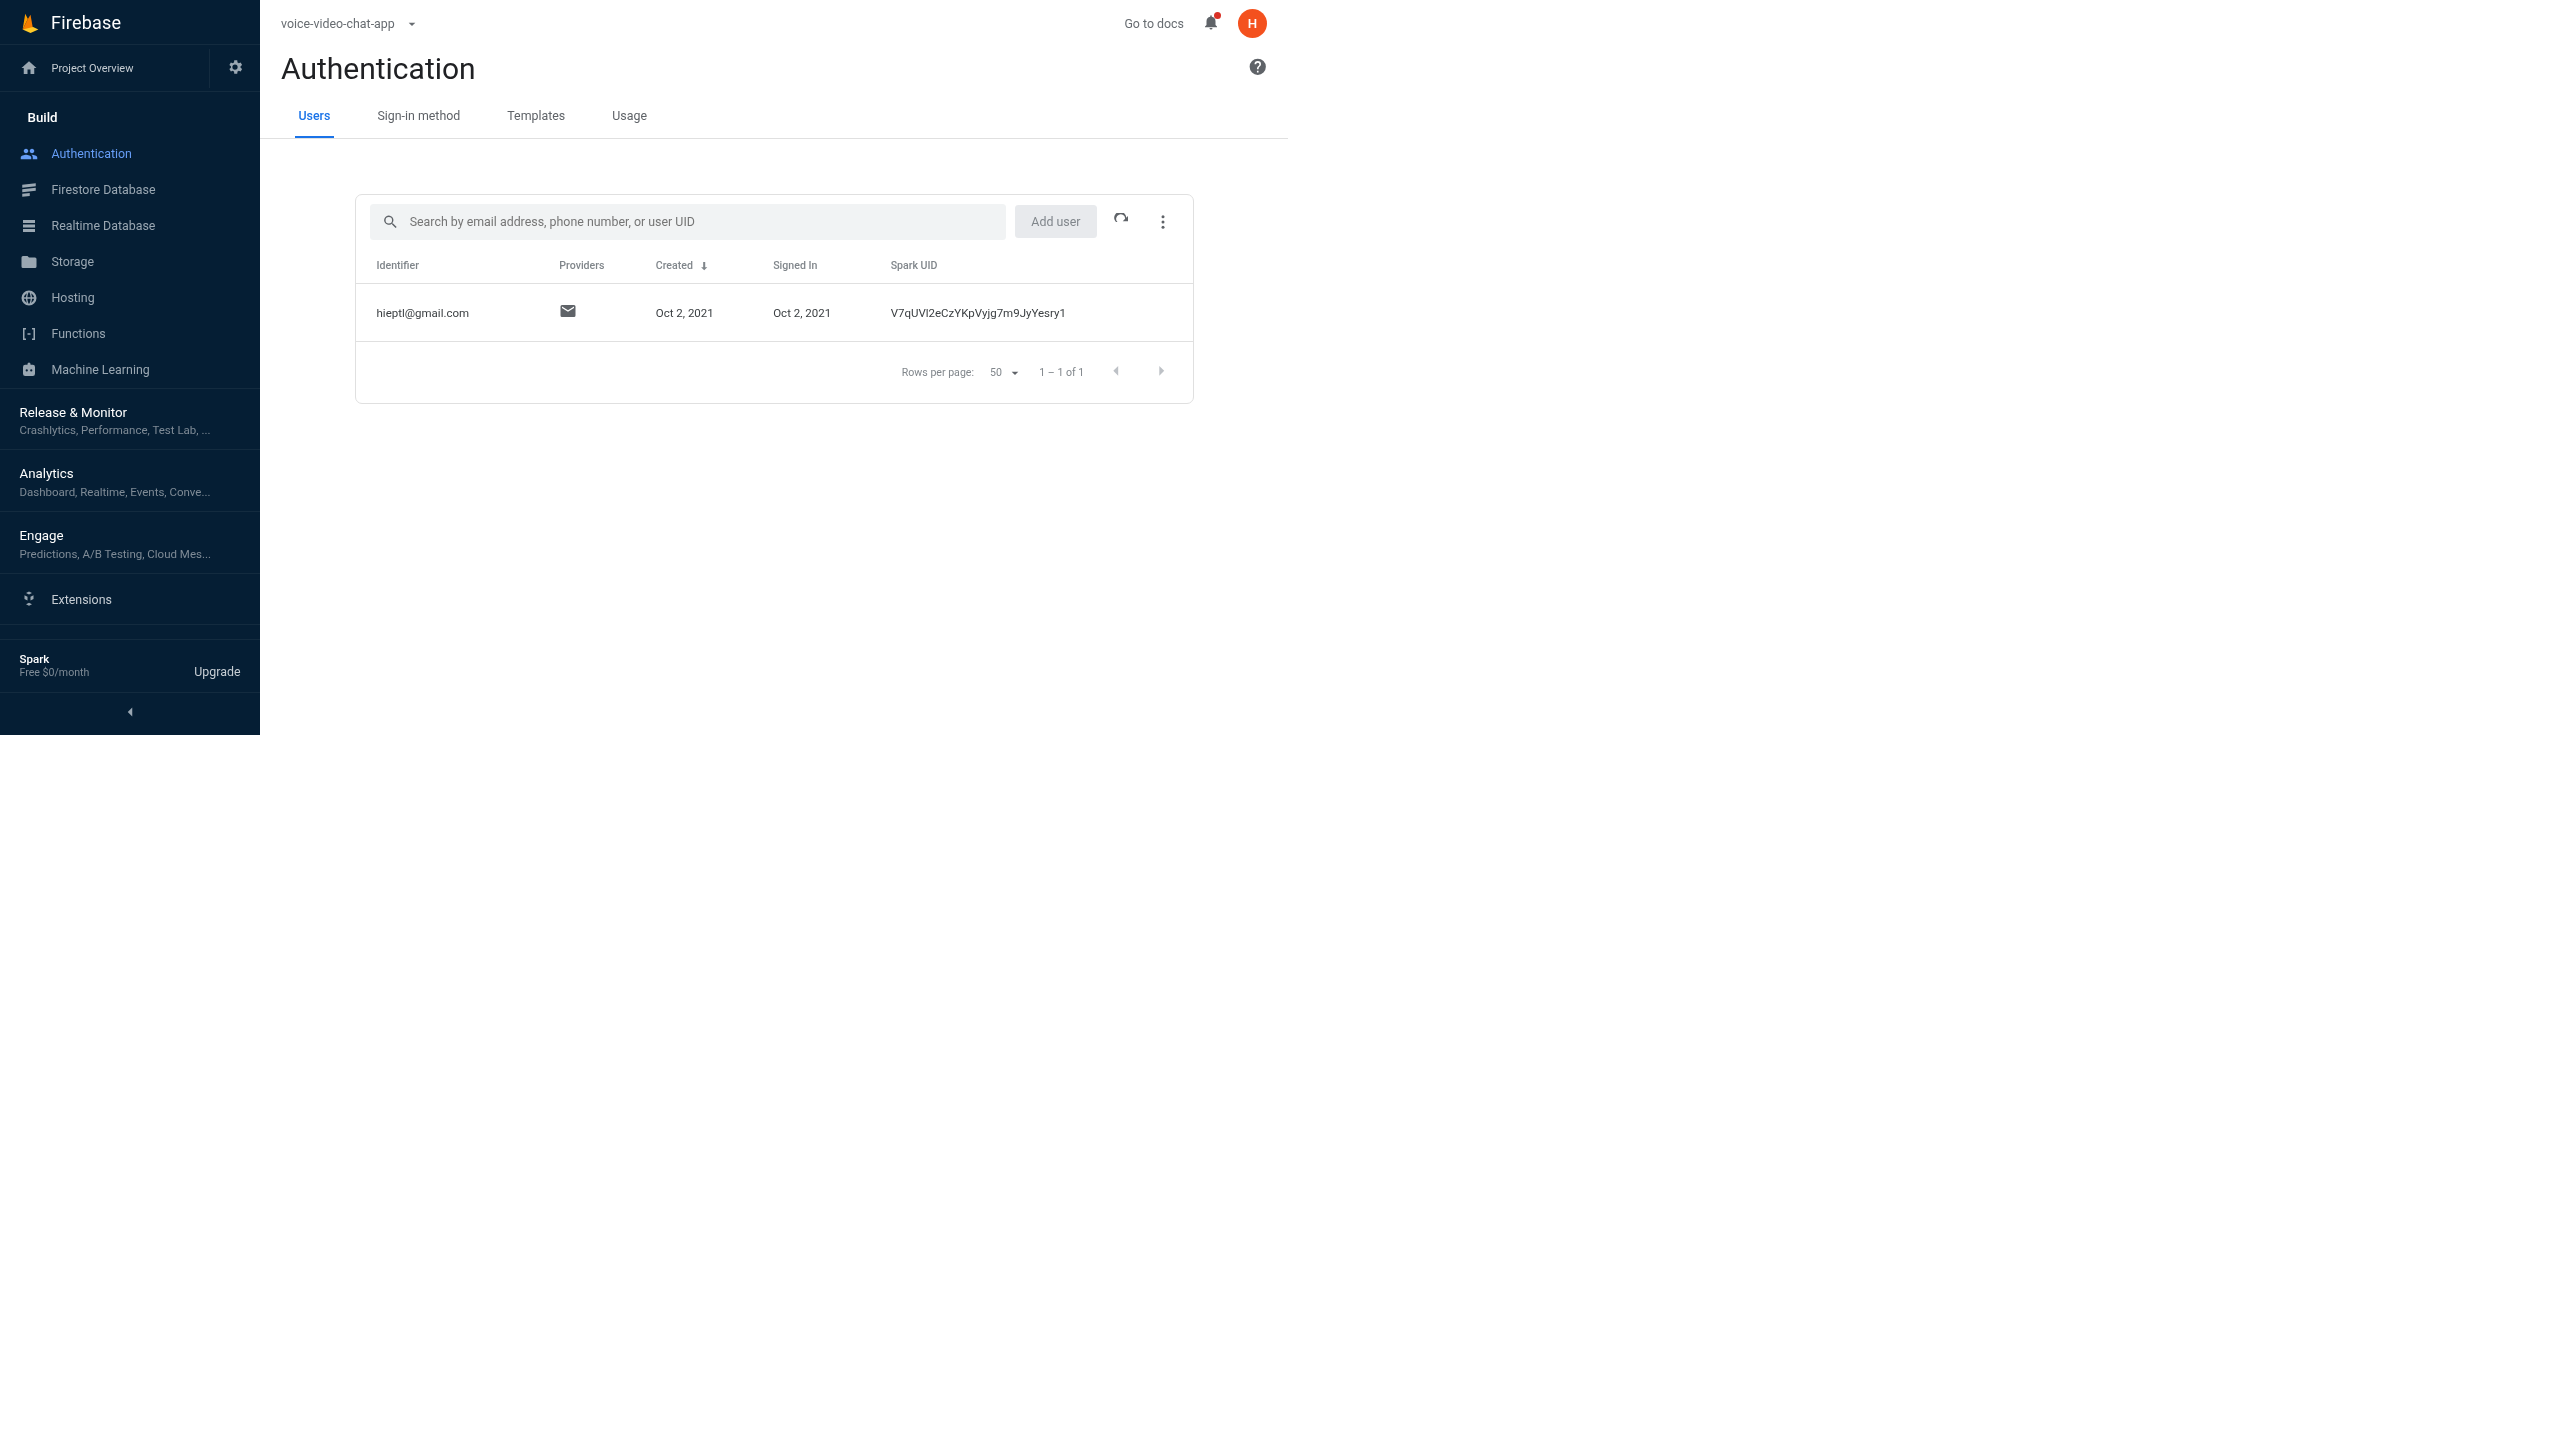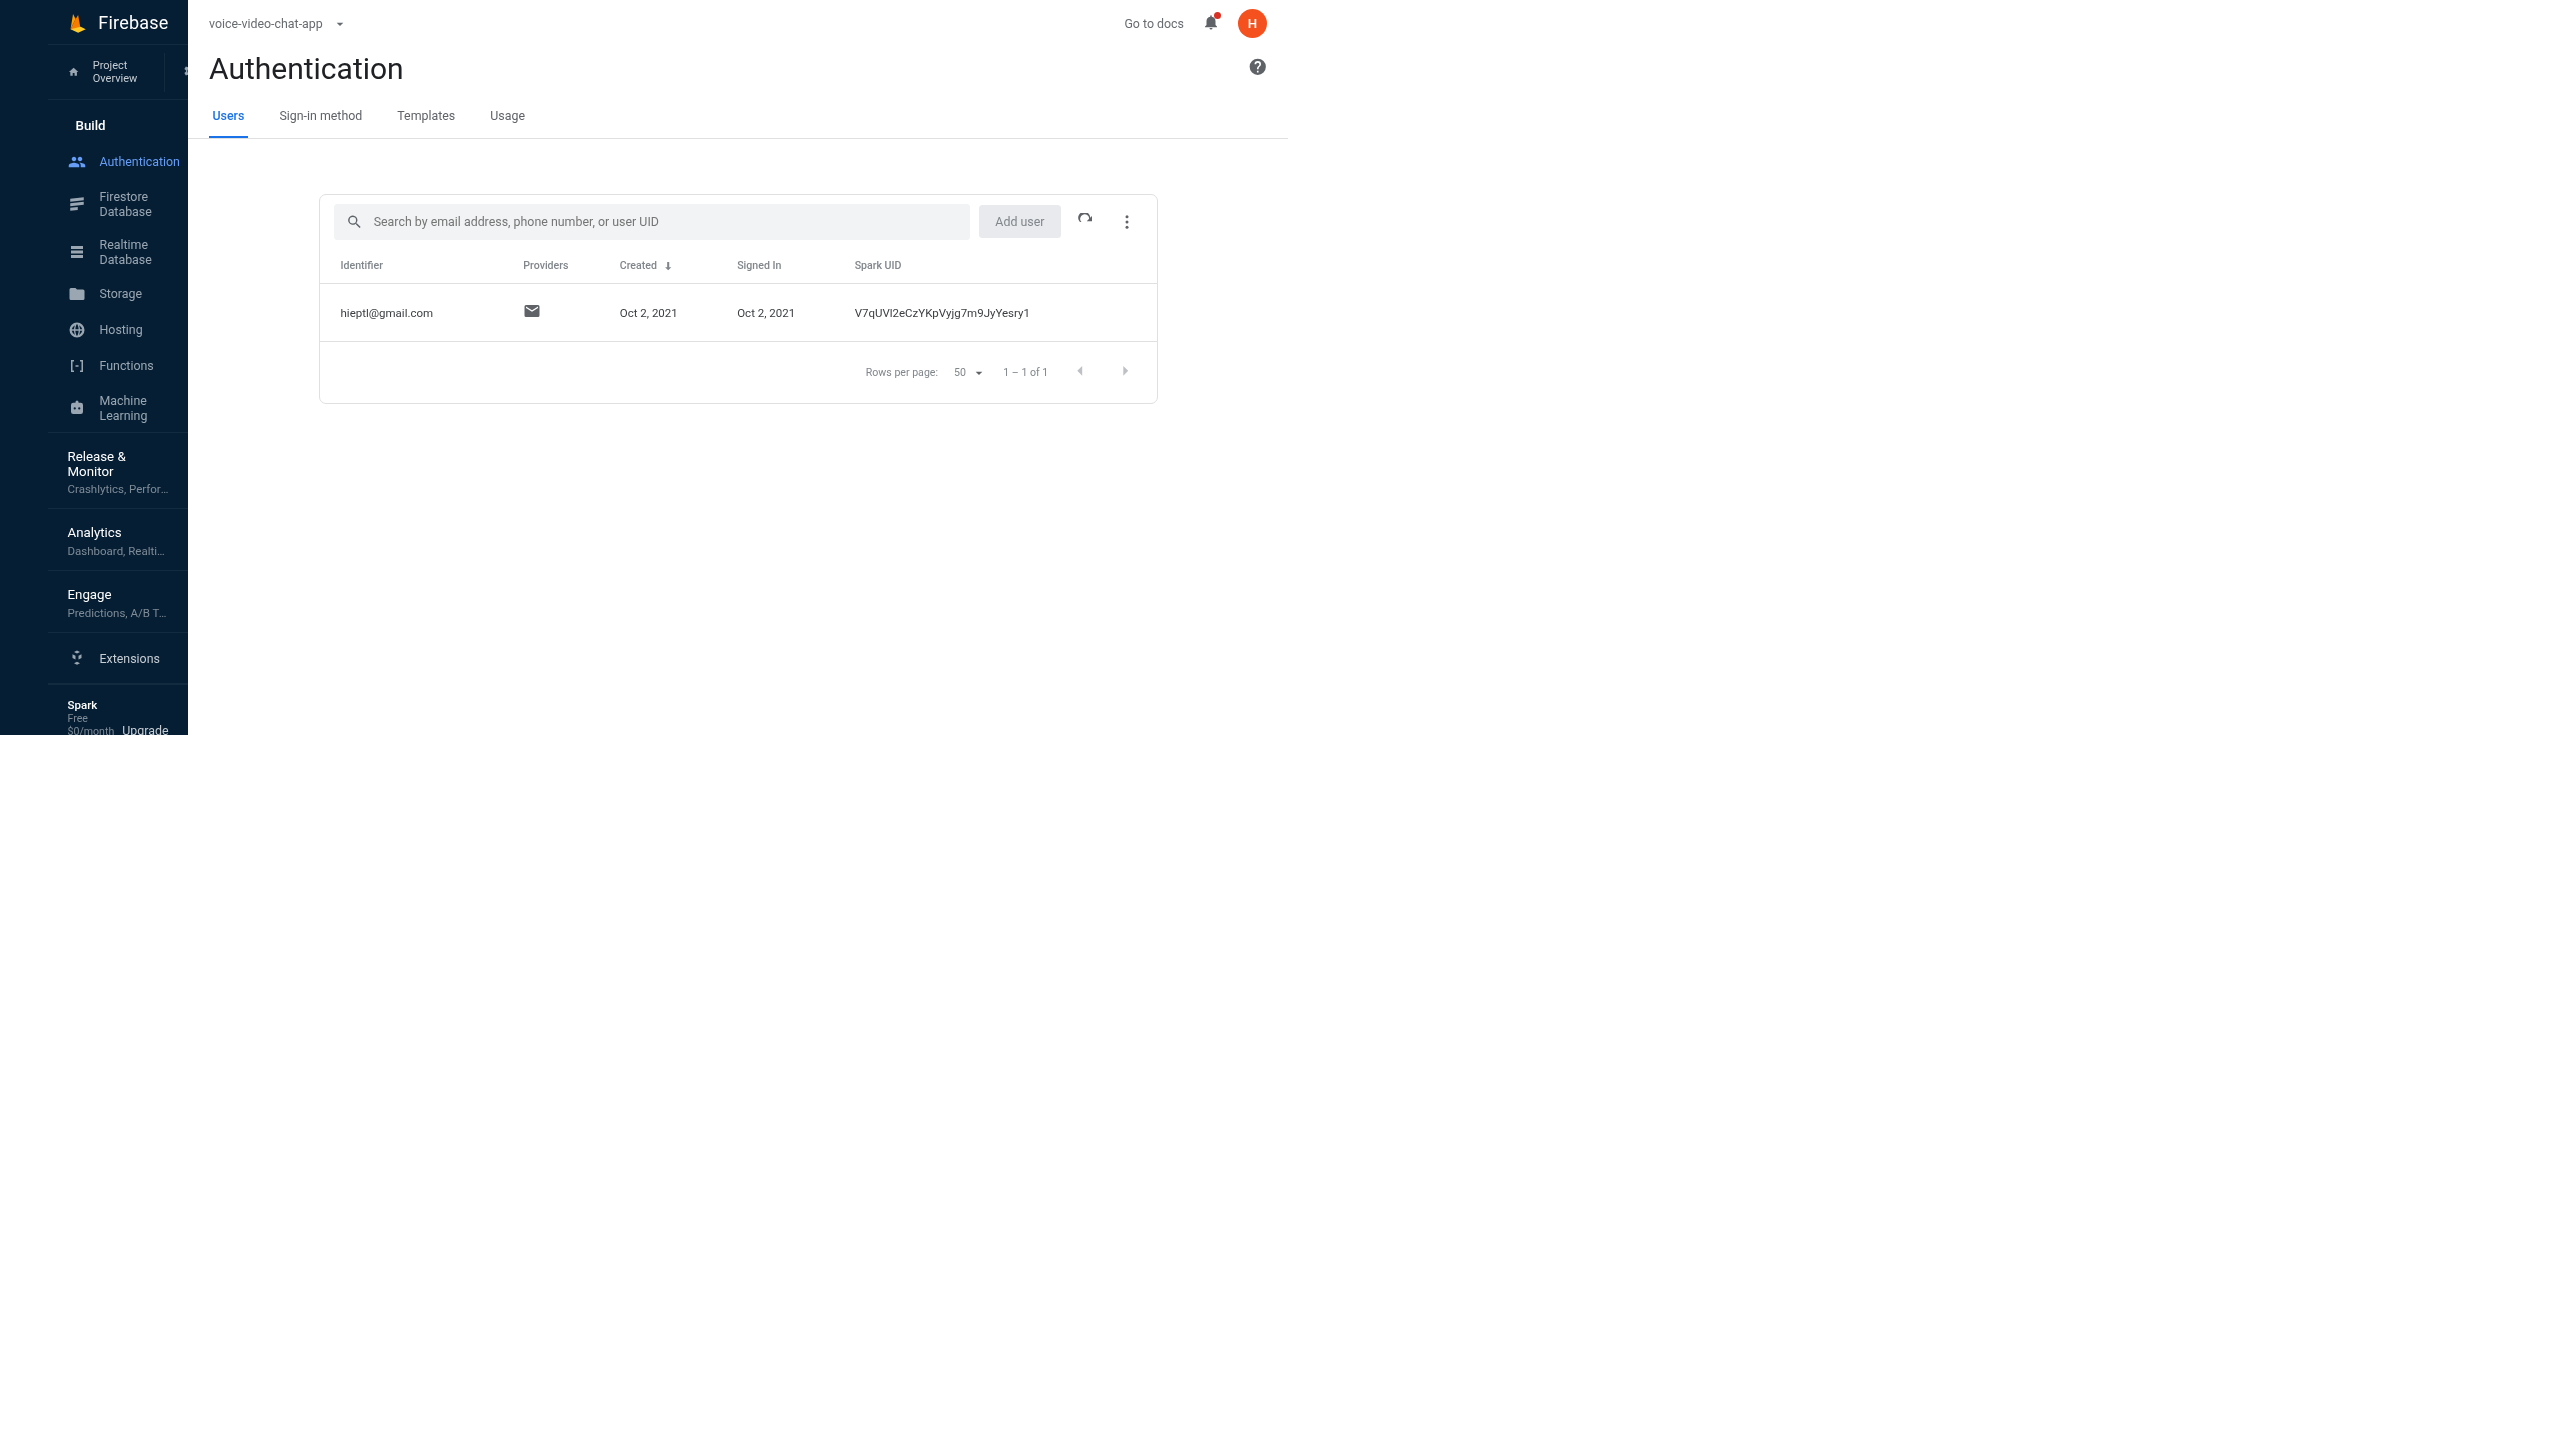--- a/index.html
+++ b/index.html
@@ -10,27 +10,26 @@
 }
 body {
   display: flex;
   width: 1288px;
   height: 735px;
   background: #fff;
   overflow: hidden;
 }
 
 .sidebar {
-  width: 188px;
+  width: 260px;
   background: #051e34;
   color: #9aa7b2;
   display: flex;
   flex-direction: column;
   flex-shrink: 0;
-  padding-left: 48px;
 }
 .logo-row {
   display: flex;
   align-items: center;
   gap: 10.6px;
   padding: 11.5px 19.5px;
   border-bottom: 0.9px solid rgba(255,255,255,0.06);
 }
 .logo-text {
   color: #fff;
@@ -125,22 +124,22 @@
   font-size: 13.3px; font-weight: 500;
 }
 .page-head {
   display: flex; align-items: center;
   padding: 3.5px 21px 10.6px;
 }
 .page-title { font-size: 30px; font-weight: 400; color: #202124; }
 .help-btn { margin-left: auto; cursor: pointer; }
 .tabs {
   display: flex;
-  gap: 28px;
-  padding: 0 21px;
+  gap: 40px;
+  padding: 0 35px;
   border-bottom: 0.9px solid #e0e0e0;
 }
 .tab {
   padding: 12.4px 3.5px;
   font-size: 12.4px;
   color: #5f6368;
   cursor: pointer;
   border-bottom: 2.7px solid transparent;
 }
 .tab.active { color: #1a73e8; border-bottom-color: #1a73e8; font-weight: 500; }

